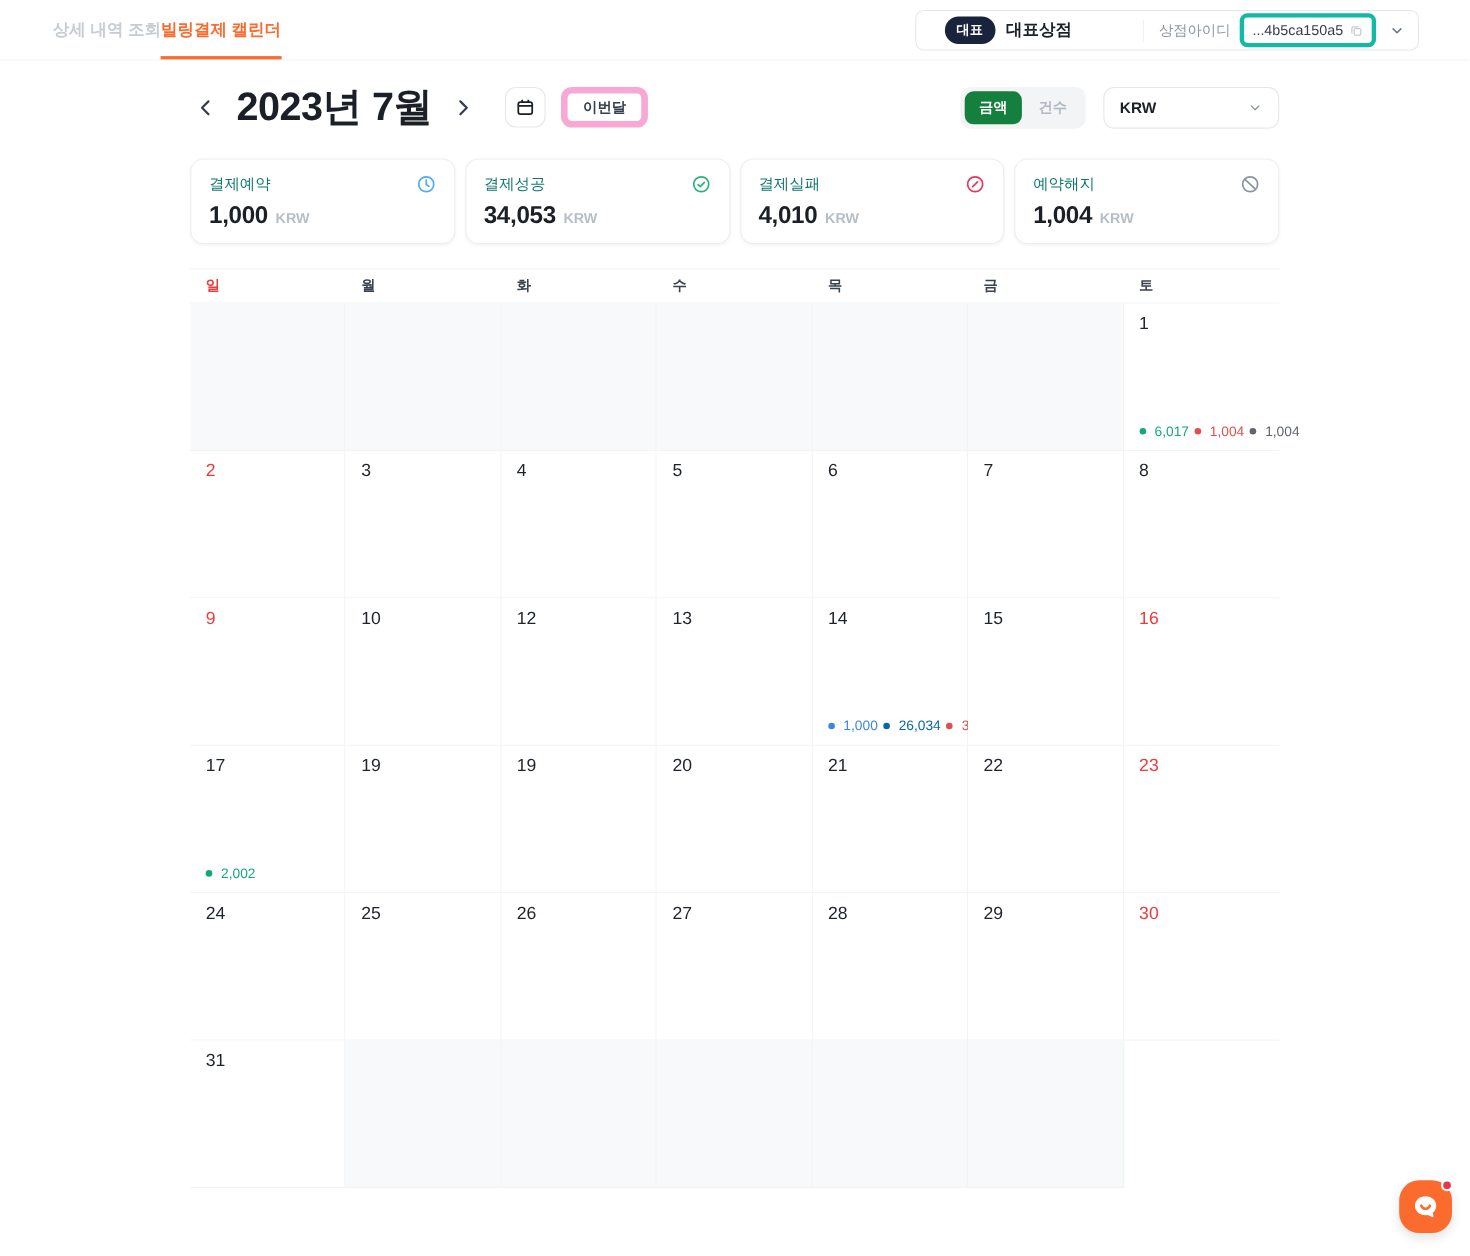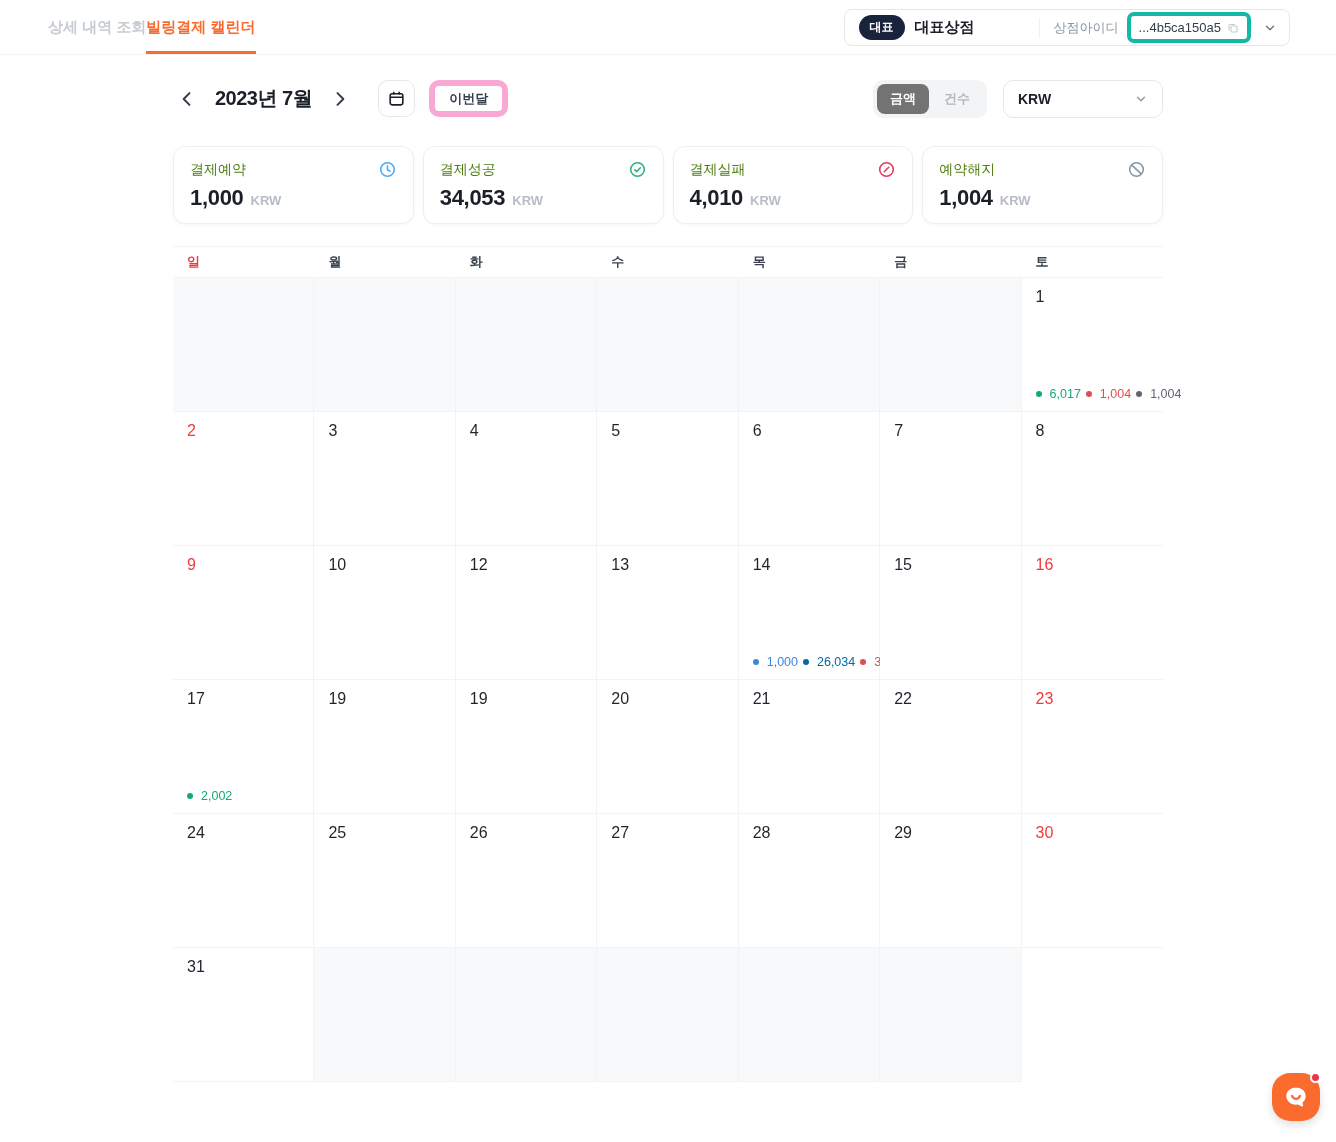--- a/index.html
+++ b/index.html
@@ -4,49 +4,49 @@
 <style>
   * { margin:0; padding:0; box-sizing:border-box; }
   html,body { background:#fff; font-family:"Liberation Sans","DejaVu Sans",sans-serif; color:#1b1f27; }
   body { width:1336px; min-height:1142px; position:relative; }
 
   
   .topbar { height:55px; border-bottom:1px solid #f1f3f5; display:flex; align-items:stretch; padding-left:48px; position:relative; }
   .tabs { display:flex; }
   .tab { display:flex; align-items:center; font-size:15px; font-weight:700; color:#c6ccd2; cursor:pointer; border-bottom:3px solid transparent; padding-top:3px; }
   .tab.active { color:#fb6b2e; border-bottom-color:#fb6b2e; }
-  .merchant-box { position:absolute; right:46px; top:9px; height:37px; display:flex; align-items:center; border:1px solid #e5e8eb; border-radius:8px; padding:0 12px 0 14px; background:#fff; cursor:pointer; }
+  .merchant-box { position:absolute; right:46px; top:9px; height:37px; display:flex; align-items:center; border:1px solid #e5e8eb; border-radius:8px; padding:0 12px 0 26px; background:#fff; cursor:pointer; }
   .m-badge { background:#19233c; color:#fff; font-size:12px; font-weight:700; border-radius:999px; padding:4px 11px; }
   .m-name { font-size:15px; font-weight:700; margin-left:10px; padding-right:64px; }
   .m-divider { width:1px; height:20px; background:#eef0f2; }
   .m-label { font-size:13px; color:#8b95a1; margin:0 8px 0 14px; }
   .m-pill { display:flex; align-items:center; gap:6px; border:4px solid #14b8a6; border-radius:7px; padding:4px 8px; font-size:13px; color:#333d4b; background:#fff; }
   .m-pill svg { display:block; }
   .m-chevron { margin-left:12px; display:flex; }
 
   
   main { width:990px; margin:0 auto; }
 
   
   .toolbar { margin-top:18px; display:flex; align-items:center; }
   .nav-btn { background:none; border:none; cursor:pointer; display:flex; align-items:center; padding:4px; }
-  .month-title { font-size:20px; font-weight:700; letter-spacing:-0.5px; margin:12px 14px; }
+  .month-title { font-size:36px; font-weight:700; letter-spacing:-0.5px; margin:0 14px; }
   .icon-btn { width:37px; height:37px; border:1px solid #e5e8eb; border-radius:10px; background:#fff; cursor:pointer; display:flex; align-items:center; justify-content:center; margin-left:24px; }
   .text-btn { height:37px; border:6px solid #f9a8d4; border-radius:10px; background:#fff; cursor:pointer; font-size:13px; font-weight:600; color:#333d4b; padding:0 14px; margin-left:14px; font-family:inherit; }
   .spacer { flex:1; }
   .segmented { background:#f2f4f6; border-radius:10px; padding:4px; display:flex; gap:2px; }
   .seg { border:none; background:transparent; font-size:13px; font-weight:700; color:#b0b8c1; border-radius:8px; padding:6px 13px; cursor:pointer; font-family:inherit; }
-  .seg.active { background:#737373; color:#fff; }
+  .seg.active { background:#15803d; color:#fff; }
   .select { width:160px; height:38px; border:1px solid #e5e8eb; border-radius:10px; display:flex; align-items:center; justify-content:space-between; padding:0 14px; margin-left:16px; font-size:14px; font-weight:600; cursor:pointer; }
 
   
   .cards { margin-top:22px; display:grid; grid-template-columns:repeat(4,1fr); gap:9px; }
   .card { border:1px solid #eceff1; border-radius:12px; background:#fff; box-shadow:0 1px 3px rgba(27,31,39,.04); padding:13px 16px 15px; height:78px; }
   .card-top { display:flex; align-items:center; justify-content:space-between; }
-  .card-label { font-size:14px; font-weight:500; color:#4d7c0f; }
+  .card-label { font-size:14px; font-weight:500; color:#0f766e; }
   .card-icon { display:flex; }
   .card-value-row { margin-top:6px; display:flex; align-items:baseline; gap:7px; }
   .card-value { font-size:22px; font-weight:700; letter-spacing:-0.3px; }
   .card-unit { font-size:13px; font-weight:700; color:#b6bdc6; }
 
   
   .calendar { margin-top:22px; border-top:1px solid #f1f3f4; }
   .weekday-row, .grid { display:grid; grid-template-columns:repeat(7,1fr); }
   .wd { height:31px; display:flex; align-items:center; padding:0 14px; font-size:13px; font-weight:600; color:#39424e; border-bottom:1px solid #f1f3f4; }
   .wd.sun { color:#ee3b3b; }

